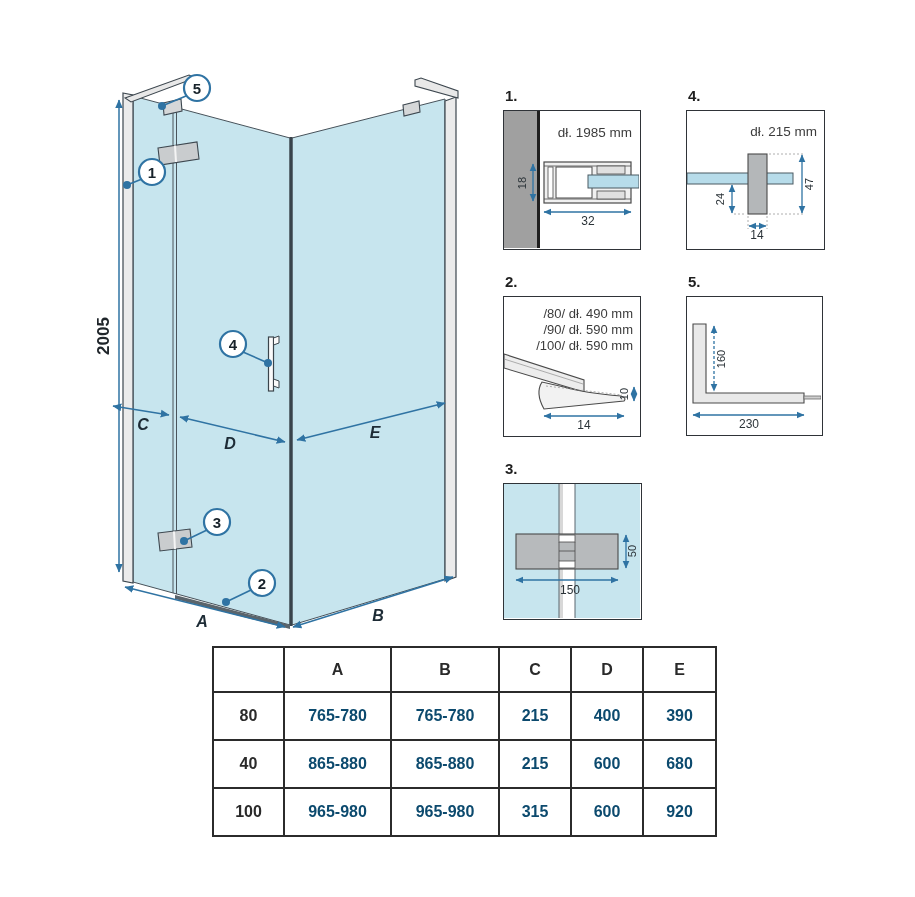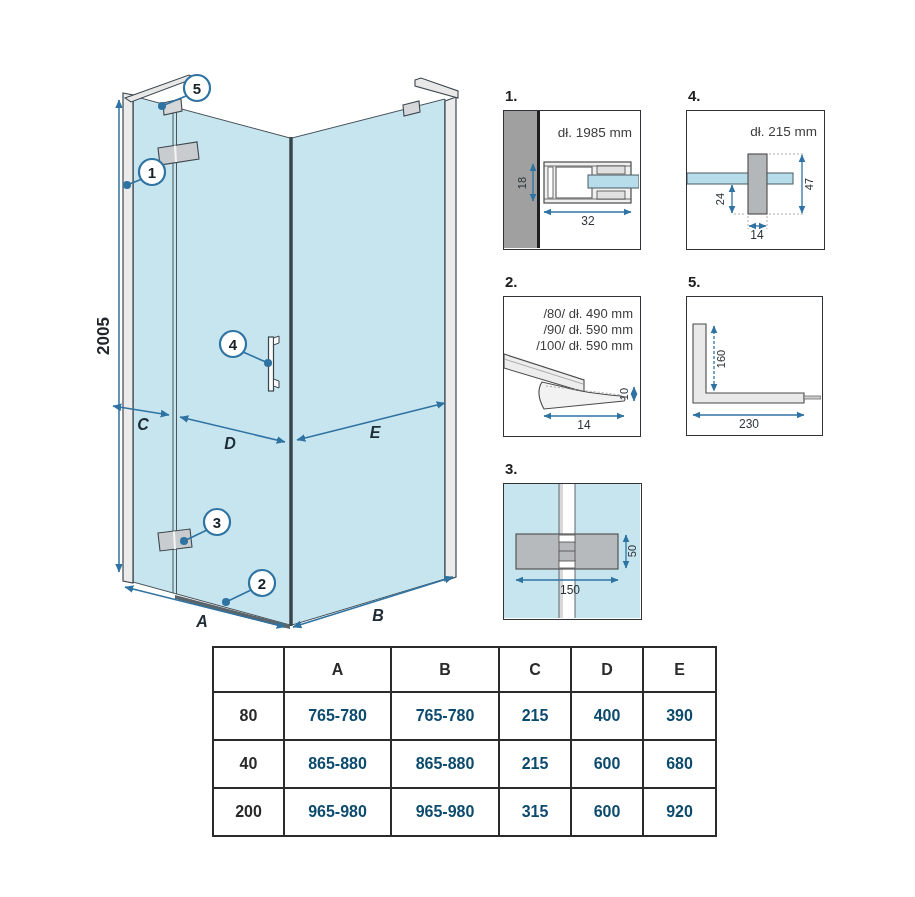--- a/index.html
+++ b/index.html
@@ -302,21 +302,21 @@
       </tr>
       <tr>
         <td class="rowhead">40</td>
         <td>865-880</td>
         <td>865-880</td>
         <td>215</td>
         <td>600</td>
         <td>680</td>
       </tr>
       <tr>
-        <td class="rowhead">200</td>
+        <td class="rowhead">100</td>
         <td>965-980</td>
         <td>965-980</td>
         <td>315</td>
         <td>600</td>
         <td>920</td>
       </tr>
     </tbody>
   </table>
 
 </div>

